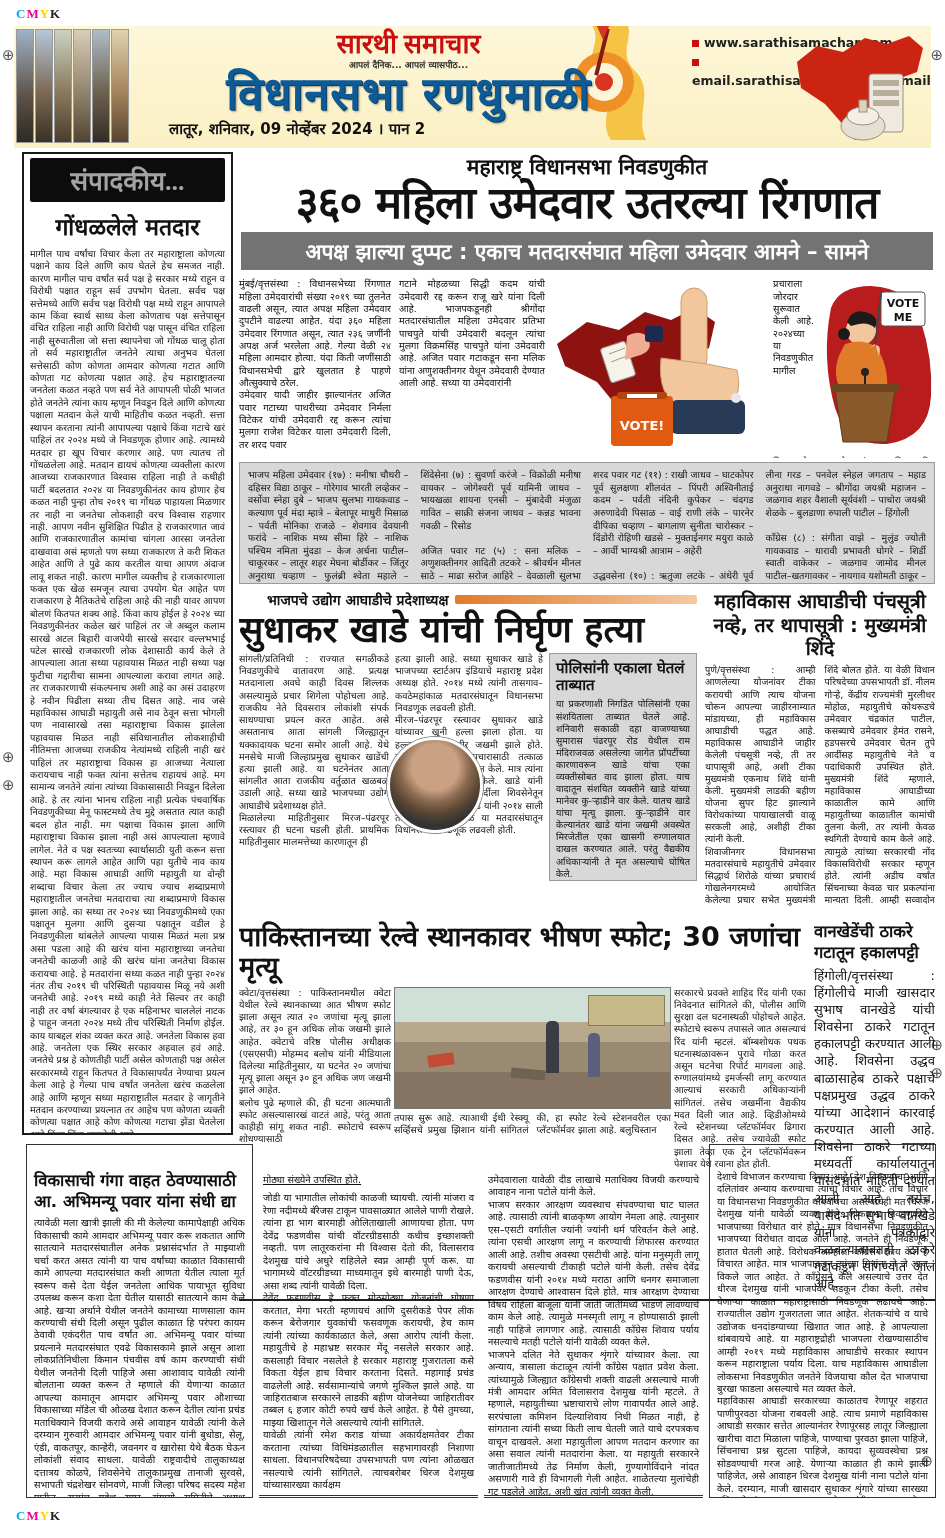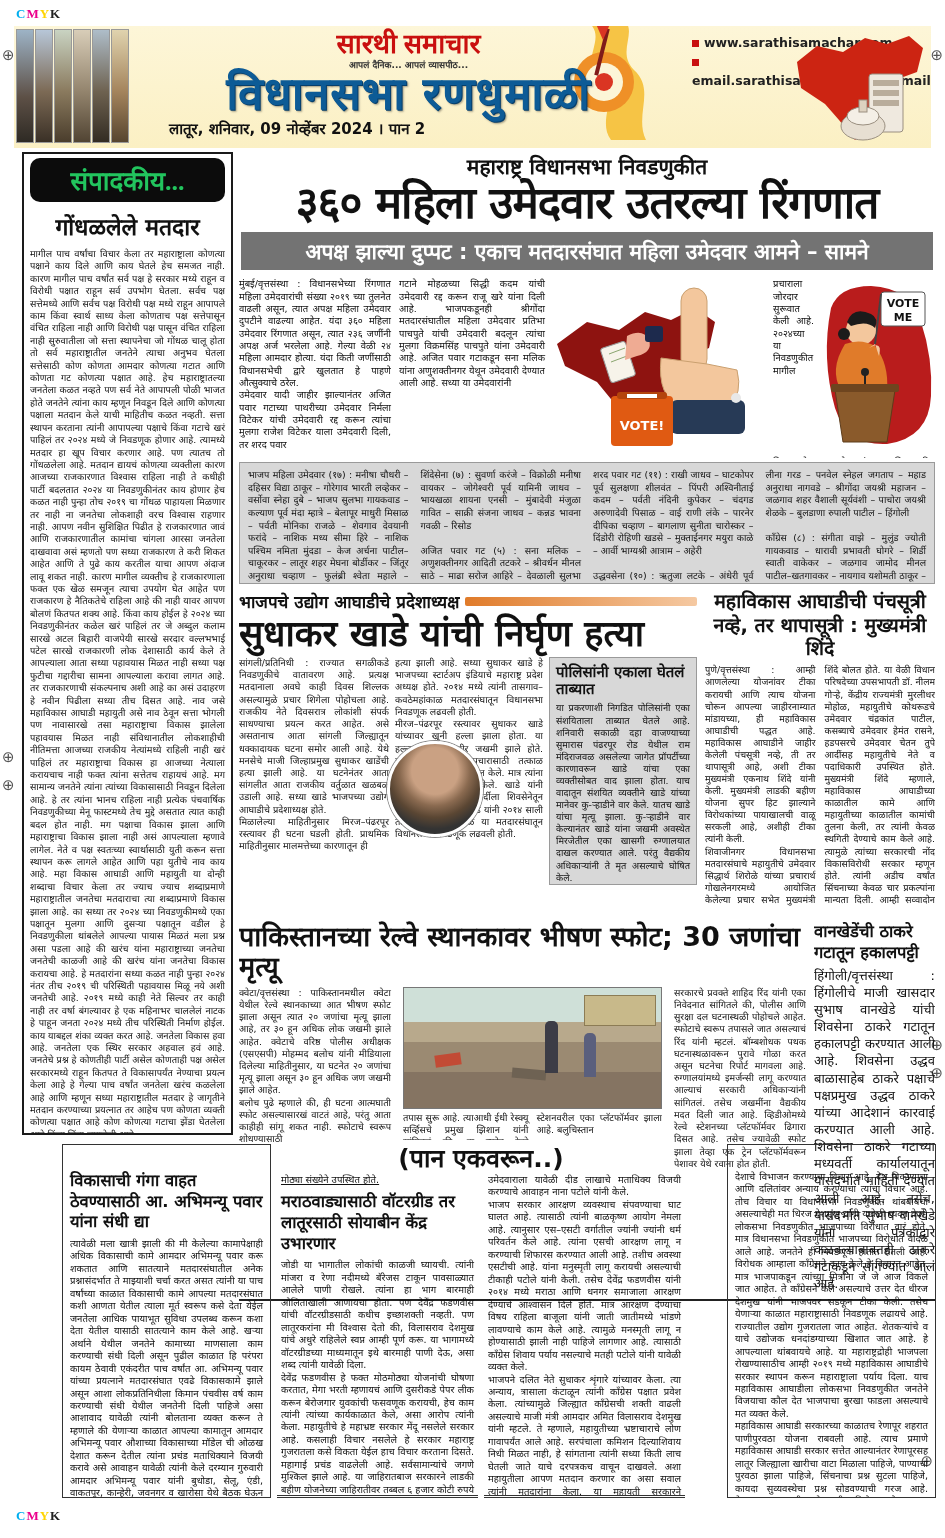--- a/index.html
+++ b/index.html
@@ -35,22 +35,22 @@
   .mh-right { position:relative; flex:1; }
   .mh-links { position:absolute; left:6px; top:8px; font-size:12.5px; font-weight:bold; color:#222; text-align:left; line-height:1.5; }
   .mh-links .bullet { display:inline-block; width:7px; height:7px; background:#c9100f; margin-right:5px; }
   .mh-map { position:absolute; right:2px; top:2px; }
 
   
   .content { position:absolute; left:22px; top:152px; width:913px; display:flex; gap:6px; }
 
   
   .editorial { width:211px; height:983px; border:2px solid #1a1a1a; padding:4px 6px; overflow:hidden; background:#fff; }
-  .ed-head { background:#0c0c0c; color:#22c55e; text-align:center; font-size:26px; font-weight:bold;
-             font-family:"Liberation Serif","DejaVu Serif",serif; padding:4px 0; border-radius:10px;}
+  .ed-head { background:#0c0c0c; color:#a3a3a3; text-align:center; font-size:26px; font-weight:bold;
+             font-family:"Liberation Serif","DejaVu Serif",serif; padding:4px 0; border-radius:2px;}
   .ed-title { text-align:center; font-size:23px; font-weight:900; margin:8px 0 6px; }
   .ed-body { font-size:9.4px; line-height:1.32; }
 
   
   .main { flex:1; overflow:hidden; }
   .kicker { text-align:center; font-size:21px; font-weight:bold; }
   .lead-headline { text-align:center; font-size:44px; font-weight:900; line-height:1.05; letter-spacing:-1px; }
   .subhead-bar { background:#737373; color:#fff; text-align:center; font-size:21px; font-weight:bold;
                  padding:5px 4px; margin:6px 2px 8px; }
   .lead-body { display:flex; gap:8px; height:180px; overflow:hidden; }
@@ -62,41 +62,41 @@
 
   
   .cands { background:#d8d8d8; border:1px solid #9a9a9a; margin-top:4px; padding:6px 8px;
            display:flex; gap:12px; height:122px; overflow:hidden; }
   .cands .ccol { flex:1; font-size:9.4px; line-height:1.34; font-weight:500; }
 
   
   .mid-row { display:flex; gap:8px; margin-top:6px; }
   .murder { width:458px; position:relative; }
   .kick-row { display:flex; align-items:center; gap:6px; }
-  .m-kicker { font-size:17px; font-weight:bold; white-space:nowrap; }
+  .m-kicker { font-size:14px; font-weight:bold; white-space:nowrap;margin-left:28px; }
   .orange-bar { flex:1; height:9px; background:linear-gradient(90deg,#e07b2a,#f5c9a2); border-radius:2px; }
   .m-headline { font-size:36px; font-weight:900; line-height:1.05; margin:2px 0 4px; }
   .m-body { display:flex; gap:6px; height:228px; overflow:hidden; position:relative; }
   .m-col { font-size:9.4px; line-height:1.3; }
   .mc1{width:150px;} .mc2{width:148px;}
   .m-box { flex:1; background:#d8d8d8; border:1px solid #9a9a9a; padding:6px; overflow:hidden;}
   .m-box-title { font-size:15px; font-weight:900; line-height:1.15; margin-bottom:4px;}
   .m-box-body { font-size:9.3px; line-height:1.3; }
   .khade-photo { position:absolute; left:148px; top:84px; width:96px; height:96px; border-radius:50%;
                  border:3px solid #fff; box-shadow:0 0 0 1px #888;
                  background:radial-gradient(circle at 50% 30%, #caa183 0 30%, #8a6a50 45%, #5a4633 60%, #333 75%);}
   .shinde { flex:1; overflow:hidden; }
   .s-headline { font-size:19.5px; font-weight:900; text-align:center; line-height:1.2; margin-bottom:4px;}
   .s-body { column-count:2; column-gap:9px; font-size:9.3px; line-height:1.3; height:250px; overflow:hidden;}
 
   
   .bot-row { display:flex; gap:8px; margin-top:8px; border-bottom:2px solid #222; padding-bottom:6px; }
   .pak { width:567px; }
   .p-headline { font-size:27px; font-weight:900; line-height:1.1; margin-bottom:5px; }
-  .p-body { display:flex; gap:12px; height:188px; overflow:hidden;}
+  .p-body { display:flex; gap:3px; height:188px; overflow:hidden;}
   .p-col { font-size:9.4px; line-height:1.3; }
   .pc1{width:152px;} .pc3{width:132px;}
   .p-mid { flex:1; }
   .blast-photo { width:100%; height:122px; border:1px solid #777;
     background:
       linear-gradient(180deg,#cfe0d8 0 28%, #b8a98c 28% 45%, #9b8a72 45% 70%, #857462 70% 100%);
     position:relative; overflow:hidden;}
   .blast-photo .deb1{position:absolute;left:12%;top:55%;width:26px;height:12px;background:#c24b35;transform:rotate(-8deg);}
   .blast-photo .deb2{position:absolute;left:42%;top:68%;width:34px;height:10px;background:#6e6253;transform:rotate(5deg);}
   .blast-photo .fig1{position:absolute;left:55%;top:28%;width:13px;height:52px;background:#3c3c46;border-radius:5px 5px 0 0;}
@@ -105,21 +105,21 @@
   .p-caption { margin-top:3px; column-count:2; column-gap:8px; font-size:9.4px; line-height:1.3; height:58px; overflow:hidden;}
   .wank { flex:1; overflow:hidden;}
   .w-headline { font-size:16.5px; font-weight:900; text-align:left; line-height:1.25; margin-bottom:3px;}
   .w-body { font-size:13px; line-height:1.32; }
 
   
   .bottom-sec { position:absolute; left:26px; top:1142px; width:910px; height:356px; }
   .b-heading { position:absolute; left:50%; transform:translateX(-50%); top:-2px; font-size:25px; font-weight:900; background:#fff; padding:0 10px; z-index:2;}
   .b-cols { display:flex; gap:6px; height:100%; padding-top:2px; }
   .b-col { flex:1; font-size:9.6px; line-height:1.3; overflow:hidden; }
-  .b-col.boxed { border:1.5px solid #333; padding:26px 7px 24px;margin-left:36px; }
+  .b-col.boxed { border:1.5px solid #333; padding:26px 7px 24px; }
   .b-col.ruled { border-bottom:3px double #333; padding:30px 4px 6px; }
   .b-h2 { font-size:16.5px; font-weight:900; line-height:1.25; margin-bottom:5px; }
   .b-intro { margin-bottom:6px;text-decoration:underline; }
 </style>
 </head>
 <body>
 
 <div class="page">
 
   <div class="cmyk" style="left:16px; top:6px;"><span class="c">C</span><span class="m">M</span><span class="y">Y</span><span class="k">K</span></div>
@@ -313,29 +313,27 @@
         <article class="wank">
           <h3 class="w-headline">वानखेडेंची ठाकरे गटातून हकालपट्टी</h3>
           <div class="w-body just">हिंगोली/वृत्तसंस्था : हिंगोलीचे माजी खासदार सुभाष वानखेडे यांची शिवसेना ठाकरे गटातून हकालपट्टी करण्यात आली आहे. शिवसेना उद्धव बाळासाहेब ठाकरे पक्षाचे पक्षप्रमुख उद्धव ठाकरे यांच्या आदेशानं कारवाई करण्यात आली आहे. शिवसेना ठाकरे गटाच्या मध्यवर्ती कार्यालयातून यासंदर्भात माहिती देण्यात आली आहे. तसेच, यासंदर्भात सुभाष वानखेडे यांना पत्रकाद्वारे कळवल्याबाबतही ठाकरे गटाकडून सांगण्यात आलं आहे.</div>
         </article>
       </div>
 
     </main>
   </div>
 
   <section class="bottom-sec">
-    <div class="b-heading">(पान एकवरून..)</div>
     <div class="b-cols">
       <div class="b-col boxed">
         <div class="b-h2">विकासाची गंगा वाहत ठेवण्यासाठी आ. अभिमन्यू पवार यांना संधी द्या</div>
         <div class="just prewrap">त्यावेळी मला खात्री झाली की मी केलेल्या कामापेक्षाही अधिक विकासाची कामे आमदार अभिमन्यू पवार करू शकतात आणि सातत्याने मतदारसंघातील अनेक प्रश्नासंदर्भात ते माझ्याशी चर्चा करत असत त्यांनी या पाच वर्षांच्या काळात विकासाची कामे आपल्या मतदारसंघात कशी आणता येतील त्याला मूर्त स्वरूप कसे देता येईल जनतेला आधिक पायाभूत सुविधा उपलब्ध करून कशा देता येतील यासाठी सातत्याने काम केले आहे. खऱ्या अर्थाने येथील जनतेने कामाच्या माणसाला काम करण्याची संधी दिली असून पुढील काळात हि परंपरा कायम ठेवावी एकंदरीत पाच वर्षांत आ. अभिमन्यू पवार यांच्या प्रयत्नाने मतदारसंघात एवढे विकासकामे झाले असून आशा लोकप्रतिनिधीला किमान पंचवीस वर्ष काम करण्याची संधी येथील जनतेनी दिली पाहिजे असा आशावाद यावेळी त्यांनी बोलताना व्यक्त करून ते म्हणाले की येणाऱ्या काळात आपल्या कामातून आमदार अभिमन्यू पवार औशाच्या विकासाच्या मॉडेल ची ओळख देशात करून देतील त्यांना प्रचंड मताधिक्याने विजयी करावे असे आवाहन यावेळी त्यांनी केले दरम्यान गुरुवारी आमदार अभिमन्यू पवार यांनी बुधोडा, सेलू, एंडी, वाकतपूर, कान्हेरी, जवनगर व खारोसा येथे बैठक घेऊन लोकांशी संवाद साधला. यावेळी राष्ट्रवादीचे तालुकाध्यक्ष दत्तात्रय कोळपे, शिवसेनेचे तालुकाप्रमुख तानाजी सुरवसे, सभापती चंद्रशेखर सोनवणे, माजी जिल्हा परिषद सदस्य महेश पाटील, सरपंच महेश सगर, संगायो समितीचे अध्यक्ष काकासाहेब मोरे, शिवराज बाले, बालाजी शिंदे, महादेव कांबळे, यल्लाप्पा दंडगुले, युवराज विराजदार, हाणमंत राचट्टे, अशोक शेळके, सचिन कांबळे आदीसह ग्रामस्थ</div>
       </div>
       <div class="b-col ruled">
         <div class="b-intro">मोठ्या संख्येने उपस्थित होते.</div>
-        <div class="b-h2">मराठवाड्यासाठी वॉटरग्रीड तर लातूरसाठी सोयाबीन केंद्र उभारणार</div>
         <div class="just prewrap">जोडी या भागातील लोकांची काळजी घ्यायची. त्यांनी मांजरा व रेणा नदीमध्ये बॅरेजस टाकून पावसाळ्यात आलेले पाणी रोखले. त्यांना हा भाग बारमाही ओलिताखाली आणायचा होता. पण देवेंद्र फडणवीस यांची वॉटरग्रीडसाठी कधीच इच्छाशक्ती नव्हती. पण लातूरकरांना मी विश्वास देतो की, विलासराव देशमुख यांचे अधुरे राहिलेले स्वप्न आम्ही पूर्ण करू. या भागामध्ये वॉटरग्रीडच्या माध्यमातून इथे बारमाही पाणी देऊ, असा शब्द त्यांनी यावेळी दिला.
 देवेंद्र फडणवीस हे फक्त मोठमोठ्या योजनांची घोषणा करतात, मेगा भरती म्हणायचं आणि दुसरीकडे पेपर लीक करून बेरोजगार युवकांची फसवणूक करायची, हेच काम त्यांनी त्यांच्या कार्यकाळात केले, असा आरोप त्यांनी केला. महायुतीचे हे महाभ्रष्ट सरकार मेंदू नसलेले सरकार आहे. कसलाही विचार नसलेले हे सरकार महाराष्ट्र गुजरातला कसे विकता येईल हाच विचार करताना दिसते. महागाई प्रचंड वाढलेली आहे. सर्वसामान्यांचे जगणे मुश्किल झाले आहे. या जाहिरातबाज सरकारने लाडकी बहीण योजनेच्या जाहिरातीवर तब्बल ६ हजार कोटी रुपये खर्च केले आहेत. हे पैसे तुमच्या, माझ्या खिशातून गेले असल्याचे त्यांनी सांगितले.
 यावेळी त्यांनी रमेश कराड यांच्या अकार्यक्षमतेवर टीका करताना त्यांच्या विधिमंडळातील सहभागावरही निशाणा साधला. विधानपरिषदेच्या उपसभापती पण त्यांना ओळखत नसल्याचे त्यांनी सांगितले. त्याचबरोबर धिरज देशमुख यांच्यासारख्या कार्यक्षम</div>
       </div>
       <div class="b-col ruled">
         <div class="just prewrap">उमेदवाराला यावेळी दीड लाखाचे मताधिक्य विजयी करण्याचे आवाहन नाना पटोले यांनी केले.
 भाजप सरकार आरक्षण व्यवस्थाच संपवण्याचा घाट घालत आहे. त्यासाठी त्यांनी बाळकृष्ण आयोग नेमला आहे. त्यानुसार एस–एसटी वर्गातील ज्यांनी ज्यांनी धर्म परिवर्तन केले आहे. त्यांना एसची आरक्षण लागू न करण्याची शिफारस करण्यात आली आहे. तशीच अवस्था एसटीची आहे. यांना मनुस्मृती लागू करायची असल्याची टीकाही पटोले यांनी केली. तसेच देवेंद्र फडणवीस यांनी २०१४ मध्ये मराठा आणि धनगर समाजाला आरक्षण देण्याचे आश्वासन दिले होते. मात्र आरक्षण देण्याचा विषय राहिला बाजूला यांनी जाती जातीमध्ये भांडणे लावण्याचे काम केले आहे. त्यामुळे मनस्मृती लागू न होण्यासाठी झाली नाही पाहिजे लागणार आहे. त्यासाठी काँग्रेस शिवाय पर्याय नसल्याचे मतही पटोले यांनी यावेळी व्यक्त केले.
 भाजपने दलित नेते सुधाकर शृंगारे यांच्यावर केला. त्या अन्याय, त्रासाला कंटाळून त्यांनी काँग्रेस पक्षात प्रवेश केला. त्यांच्यामुळे जिल्ह्यात काँग्रेसची शक्ती वाढली असल्याचे माजी मंत्री आमदार अमित विलासराव देशमुख यांनी म्हटले. ते म्हणाले, महायुतीच्या भ्रष्टाचाराचे लोण गावापर्यंत आले आहे. सरपंचाला कमिशन दिल्याशिवाय निधी मिळत नाही, हे सांगताना त्यांनी सध्या किती लाच घेतली जाते याचे दरपत्रकच वाचून दाखवले. अशा महायुतीला आपण मतदान करणार का असा सवाल त्यांनी मतदारांना केला. या महायुती सरकारने जातीजातीमध्ये तेढ निर्माण केली, गुण्यागोविंदाने नांदत असणारी गावे ही विभागली गेली आहेत. शाळेतल्या मुलांचेही गट पडलेले आहेत, अशी खंत त्यांनी व्यक्त केली.
 केंद्रातील भाजप सरकारने गेल्या दहा वर्षांत दिलेली आश्वासने ही खोटी आणि फसवी होती. या फसव्या भाजप सरकारचा मुखवटा फाडून धडा शिकवण्याचे काम महाराष्ट्राच्या जनतेने लोकसभा निवडणुकीत केले आहे. त्याचप्रमाणे यापुढे देखील भाजपचा जो</div>
       </div>

